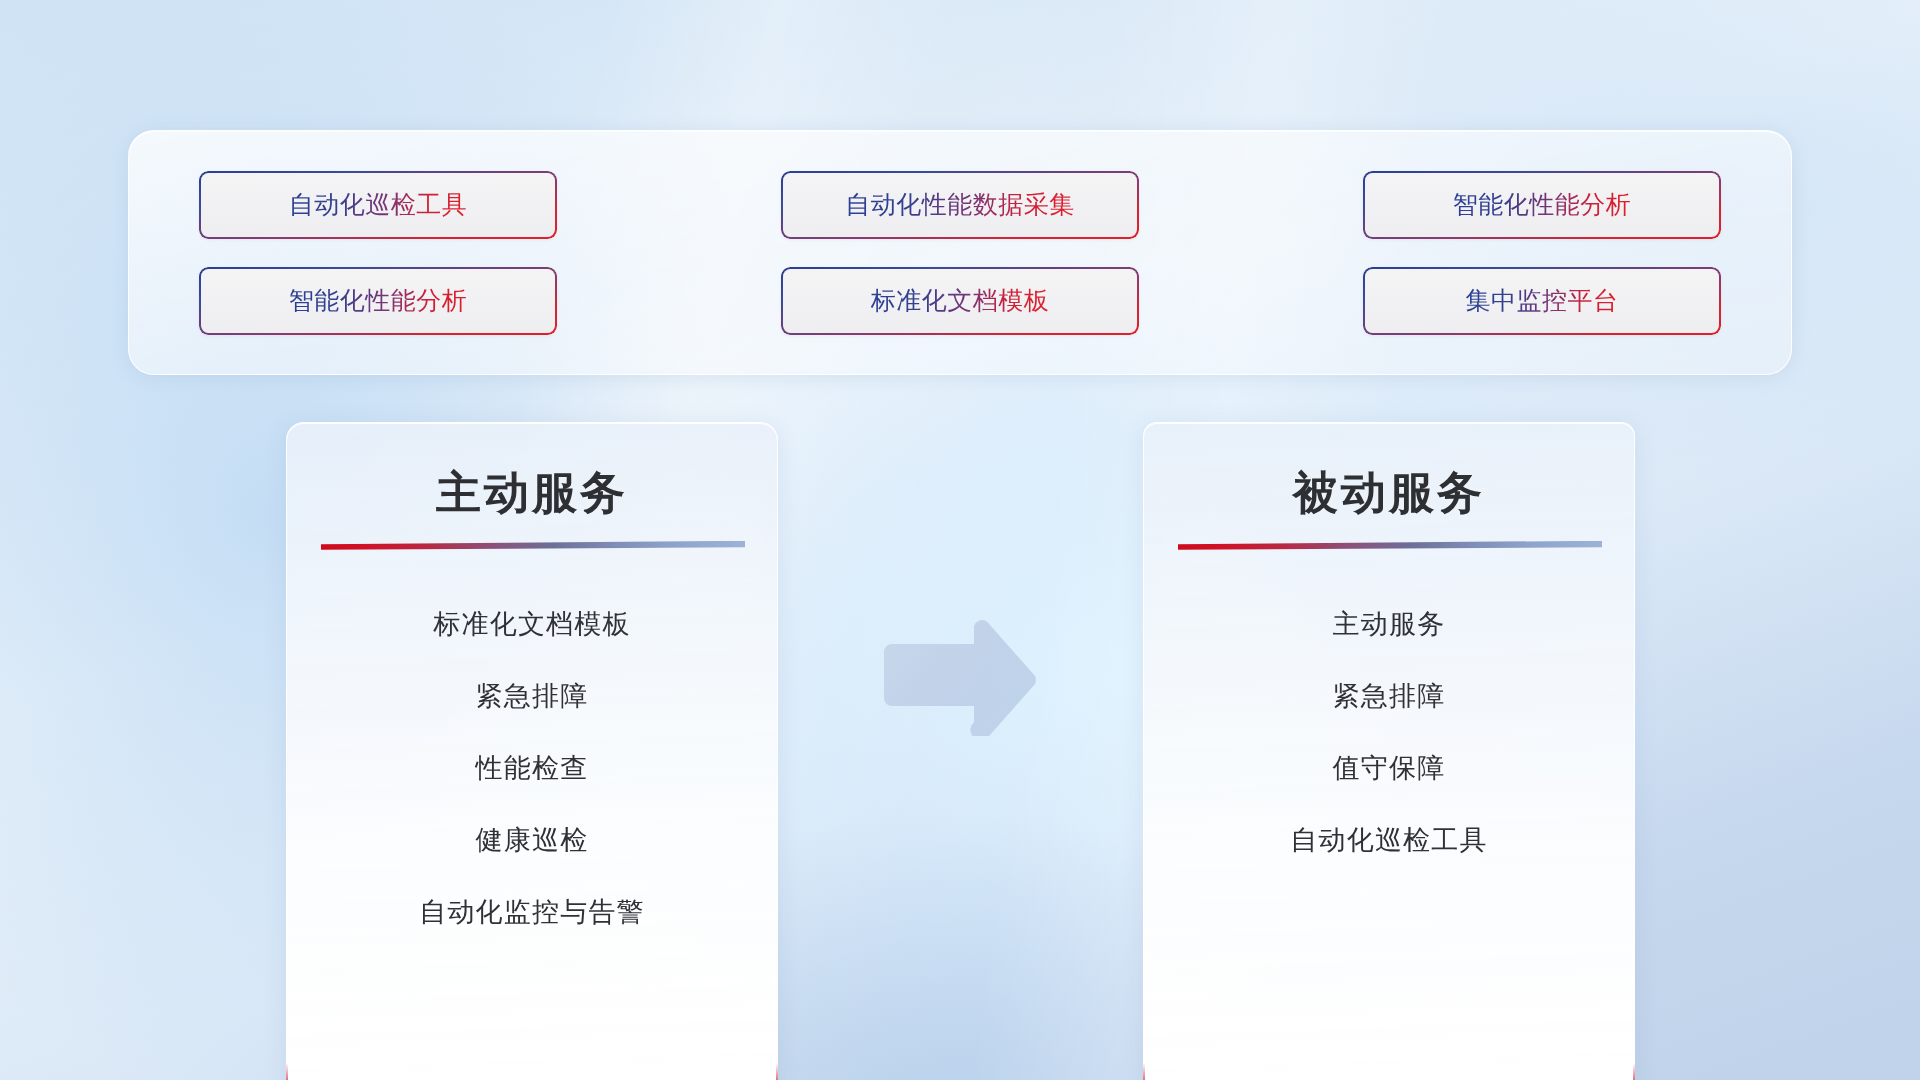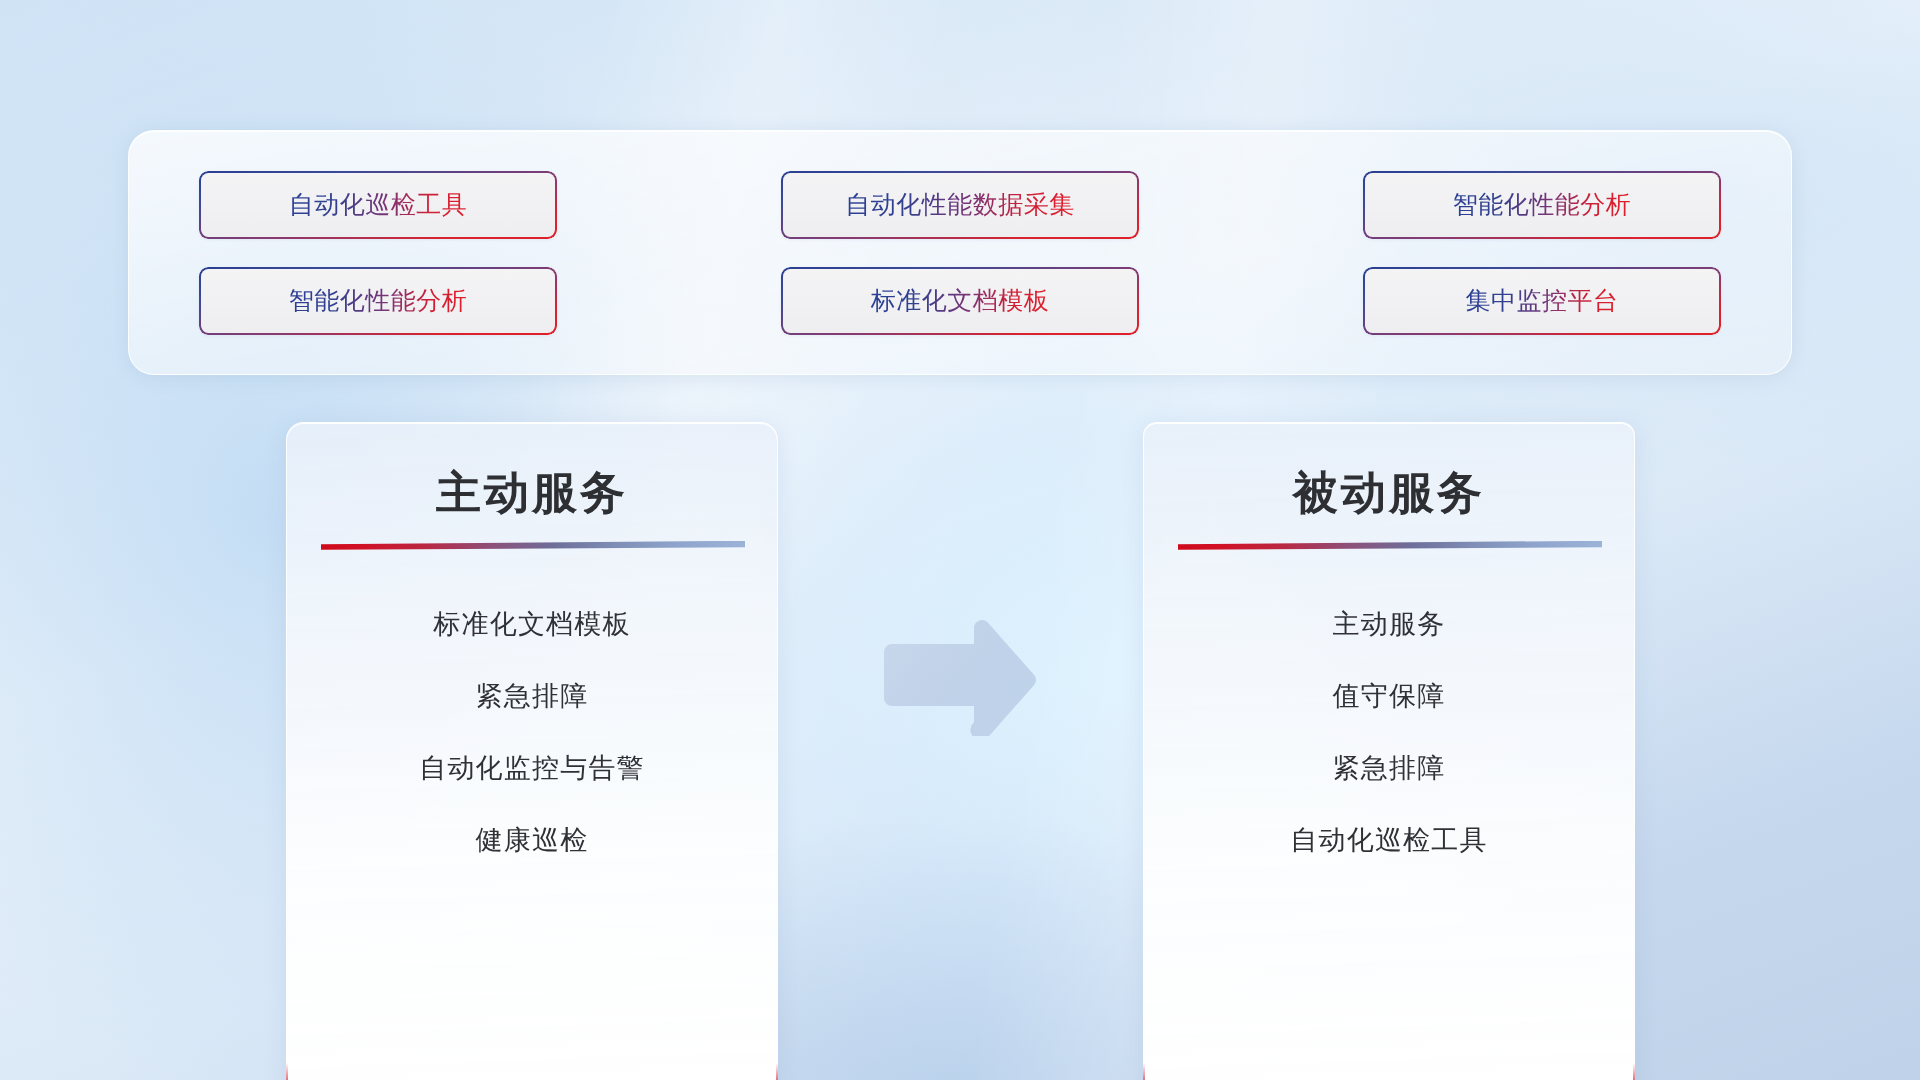--- a/index.html
+++ b/index.html
@@ -217,22 +217,23 @@
 </div>
 
 <div class="service-card" id="card-proactive">
   <div class="card-title">主动服务</div>
   <div class="card-divider">
     <div class="bar"></div>
   </div>
   <div class="card-list">
     <div class="card-list-item">标准化文档模板</div>
     <div class="card-list-item">紧急排障</div>
+    <div class="card-list-item">性能检查</div>
+    <div class="card-list-item">健康巡检</div>
     <div class="card-list-item">自动化监控与告警</div>
-    <div class="card-list-item">健康巡检</div>
   </div>
 </div>
 
 <div id="flow-arrow">
   <svg viewBox="0 0 162 122" xmlns="http://www.w3.org/2000/svg">
     <defs>
       <linearGradient id="arrowGrad" x1="0" y1="0" x2="1" y2="0.6">
         <stop offset="0%" stop-color="#c5d4e9" stop-opacity="0.88"></stop>
         <stop offset="55%" stop-color="#bacbe4" stop-opacity="0.80"></stop>
         <stop offset="100%" stop-color="#b2c6e2" stop-opacity="0.70"></stop>
@@ -242,17 +243,17 @@
   </svg>
 </div>
 
 <div class="service-card" id="card-reactive">
   <div class="card-title">被动服务</div>
   <div class="card-divider">
     <div class="bar"></div>
   </div>
   <div class="card-list">
     <div class="card-list-item">主动服务</div>
+    <div class="card-list-item">紧急排障</div>
     <div class="card-list-item">值守保障</div>
-    <div class="card-list-item">紧急排障</div>
     <div class="card-list-item">自动化巡检工具</div>
   </div>
 </div>
 
 </body></html>

